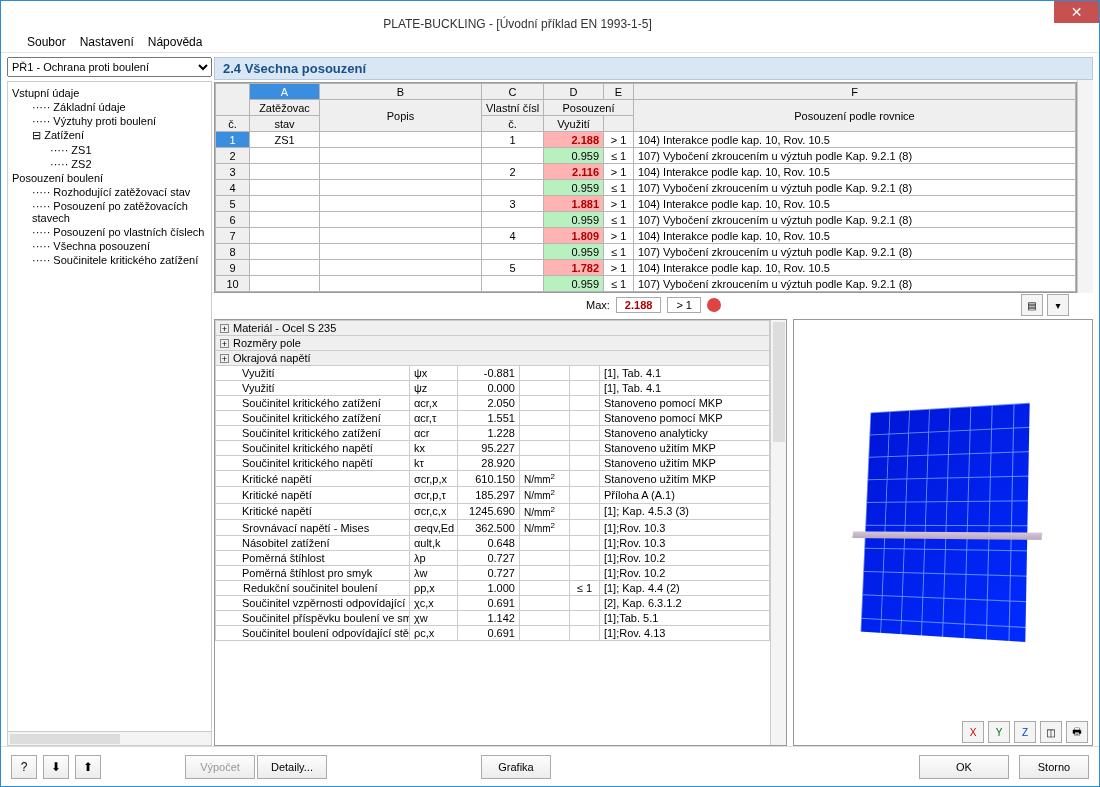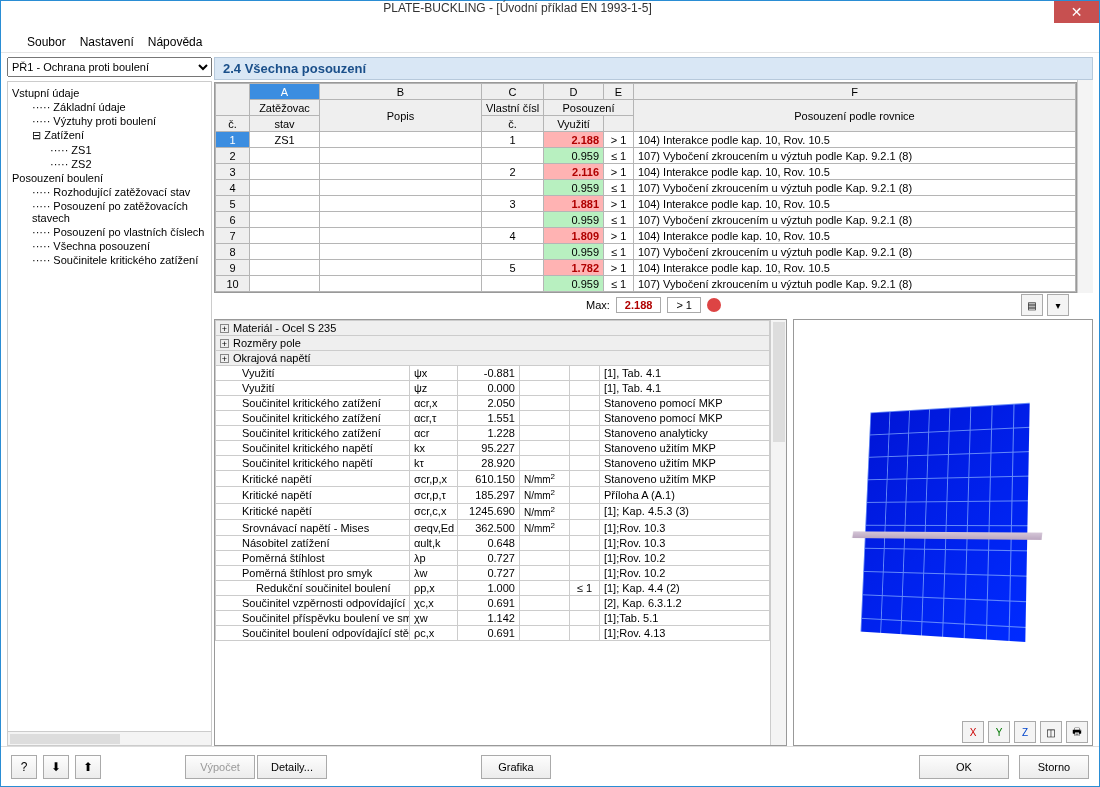--- a/index.html
+++ b/index.html
@@ -1,18 +1,18 @@
 <!DOCTYPE html>
 <html><head>
 <meta charset="utf-8">
 <style>
 * { box-sizing: border-box; font-family: "Segoe UI", Tahoma, sans-serif; }
 body { margin: 0; background: #fff; overflow: hidden; width: 1100px; height: 787px; }
 .window { width: 1100px; height: 787px; border: 1px solid #2a8dd4; display: flex; flex-direction: column; }
-.titlebar { background: linear-gradient(#fff,#fff); height: 30px; display: flex; align-items: flex-start; color: #333; font-size: 12px; gap: 20px; }
+.titlebar { background: linear-gradient(#fff,#fff); height: 30px; display: flex; align-items: flex-end; color: #333; font-size: 12px; gap: 20px; }
 .titlebar .title { flex: 1; text-align: center; }
 .titlebar .close { width: 45px; height: 20px; background: #c75050; color: #fff; display: flex; align-items: center; justify-content: center; font-size: 14px; margin-right: 0; align-self: flex-start; height:22px;}
 .menubar { height: 22px; display: flex; align-items: center; gap: 14px; padding: 0 26px; font-size: 12px; border-bottom: 1px solid #e5e5e5; }
 .menubar span { cursor: default; }
 .content { flex: 1; display: flex; padding: 4px 6px 0 6px; gap: 2px; min-height: 0; }
 .sidebar { width: 205px; display: flex; flex-direction: column; }
 .sidebar select { width: 100%; font-size: 11px; height: 20px; }
 .tree { flex: 1; border: 1px solid #ccc; margin-top: 4px; font-size: 11px; padding: 4px 2px; overflow: auto; background: #fff; }
 .tree .n0 { padding: 1px 2px; }
 .tree .n1 { padding: 1px 2px 1px 22px; }
@@ -395,21 +395,21 @@
                     </tr>
                     <tr>
                       <td class="dlabel" style="padding-left:26px">Poměrná štíhlost pro smyk</td>
                       <td class="dsym">λw</td>
                       <td class="dval">0.727</td>
                       <td class="dunit"></td>
                       <td class="dcmp"></td>
                       <td class="dnote">[1];Rov. 10.2</td>
                     </tr>
                     <tr>
-                      <td class="dlabel" style="padding-left:40px">Redukční součinitel boulení</td>
+                      <td class="dlabel" style="padding-left:27px">Redukční součinitel boulení</td>
                       <td class="dsym">ρp,x</td>
                       <td class="dval">1.000</td>
                       <td class="dunit"></td>
                       <td class="dcmp">≤ 1</td>
                       <td class="dnote">[1]; Kap. 4.4 (2)</td>
                     </tr>
                     <tr>
                       <td class="dlabel" style="padding-left:26px">Součinitel vzpěrnosti odpovídající prutu</td>
                       <td class="dsym">χc,x</td>
                       <td class="dval">0.691</td>

